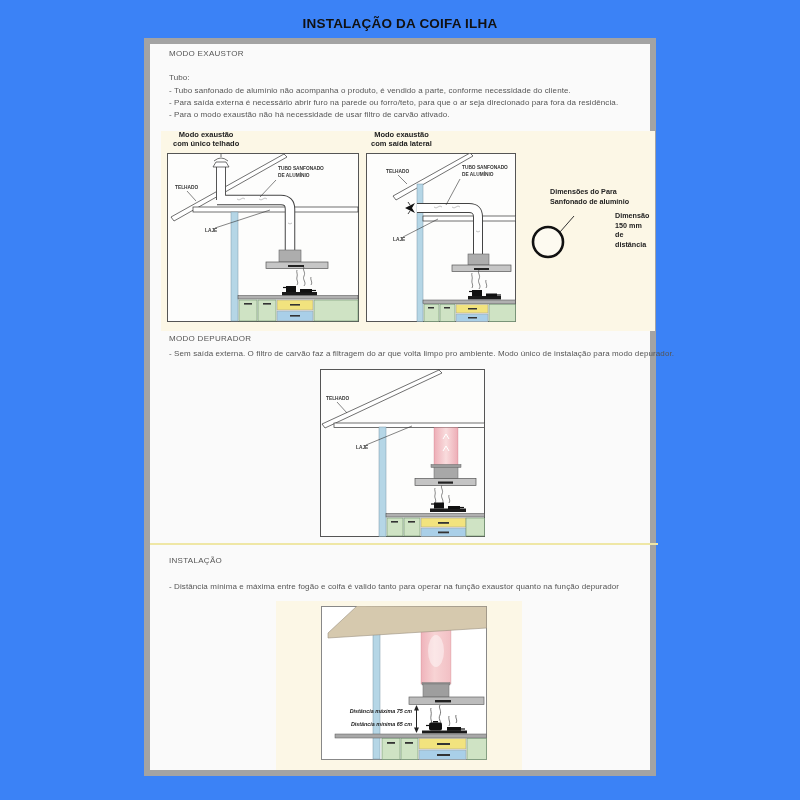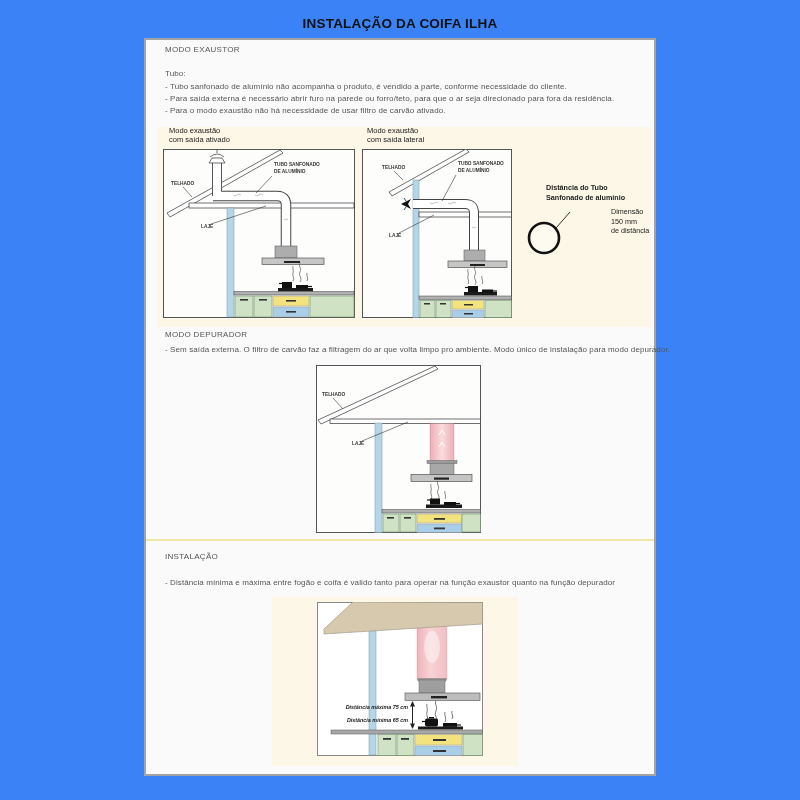--- a/index.html
+++ b/index.html
@@ -1,28 +1,28 @@
 <!DOCTYPE html>
 <html><head>
 <meta charset="utf-8">
 <style>
   html,body{margin:0;padding:0;background:#fff;}
   .page{position:relative;width:800px;height:800px;background:#3b82f6;overflow:hidden;
         font-family:"Liberation Sans",sans-serif;}
   .doc-title{position:absolute;top:16px;left:0;width:800px;text-align:center;
              font-size:13.5px;font-weight:bold;color:#111;letter-spacing:.2px;}
   .doc{position:absolute;left:144px;top:38px;width:512px;height:738px;
-       background:#fafafa;border:2px solid #a3a3a3;box-sizing:border-box;}
+       background:#fafafa;border:6px solid #a3a3a3;box-sizing:border-box;}
   .sec-heading{position:absolute;left:19px;font-size:8px;color:#555;letter-spacing:.3px;}
   .body-text{position:absolute;left:19px;font-size:8px;color:#555;letter-spacing:.1px;white-space:nowrap;}
   .cream-panel{position:absolute;background:#fcf7e6;}
-  .diag-title{position:absolute;font-size:7.5px;line-height:9px;font-weight:normal;color:#222;}
+  .diag-title{position:absolute;font-size:7.5px;line-height:9px;font-weight:bold;color:#222;text-align:center;}
   .divider{position:absolute;left:0;width:508px;height:2px;background:#efe7a6;}
   .dim-heading{position:absolute;font-size:7.2px;line-height:9.5px;font-weight:bold;color:#222;}
-  .dim-value{position:absolute;font-size:7.2px;line-height:9.5px;font-weight:normal;color:#222;padding-left:44px;}
+  .dim-value{position:absolute;font-size:7.2px;line-height:9.5px;font-weight:bold;color:#222;padding-left:44px;}
   svg{position:absolute;display:block;}
   svg text{font-family:"Liberation Sans",sans-serif;font-weight:bold;fill:#333;}
   .lbl{font-size:4.8px;}
   .dist{font-size:5.4px;font-style:italic;fill:#222;}
 </style>
 </head>
 <body>
 
 <div class="page">
   <div class="doc-title">INSTALAÇÃO DA COIFA ILHA</div>
@@ -32,21 +32,21 @@
     <div class="sec-heading" style="top:5px">MODO EXAUSTOR</div>
     <div class="body-text" style="top:29px">Tubo:</div>
     <div class="body-text" style="top:42px">- Tubo sanfonado de alumínio não acompanha o produto, é vendido a parte, conforme necessidade do cliente.</div>
     <div class="body-text" style="top:54px">- Para saída externa é necessário abrir furo na parede ou forro/teto, para que o ar seja direcionado para fora da residência.</div>
     <div class="body-text" style="top:66px">- Para o modo exaustão não há necessidade de usar filtro de carvão ativado.</div>
 
     <div class="cream-panel" style="left:11px;top:87px;width:494px;height:200px"></div>
 
     <div class="diag-title" style="left:23px;top:86px">
       <div>Modo exaustão</div>
-      <div>com saída ativado</div>
+      <div>com único telhado</div>
     </div>
     <div class="diag-title" style="left:221px;top:86px">
       <div>Modo exaustão</div>
       <div>com saída lateral</div>
     </div>
 
     <svg style="left:17px;top:109px" width="192" height="169" viewBox="0 0 192 169">
       <rect x="0.5" y="0.5" width="191" height="168" fill="#fdfdfc" stroke="#555" stroke-width="1"></rect>
       <g>
         <polygon points="4,64 117,1 120,4 7,68" fill="#ffffff" stroke="#333" stroke-width="0.7"></polygon>
@@ -154,21 +154,21 @@
         <path d="M32,22 L41,31" stroke="#333" stroke-width="0.6" fill="none"></path>
         <text class="lbl" x="96" y="16">TUBO SANFONADO</text>
         <text class="lbl" x="96" y="23">DE ALUMÍNIO</text>
         <path d="M94,26 L80,52" stroke="#333" stroke-width="0.6" fill="none"></path>
         <text class="lbl" x="27" y="88">LAJE</text>
         <path d="M37,84 L72,66" stroke="#333" stroke-width="0.6" fill="none"></path>
       </g>
     </svg>
 
     <div class="dim-heading" style="left:400px;top:143px">
-      <div>Distância do Tubo</div>
+      <div>Dimensões do Para</div>
       <div>Sanfonado de alumínio</div>
     </div>
     <div class="dim-value" style="left:421px;top:167px">
       <div>Dimensão 150 mm</div>
       <div>de distância</div>
     </div>
     <svg style="left:378px;top:170px" width="72" height="52" viewBox="0 0 72 52">
       <circle cx="20" cy="28" r="15" fill="#fdfaf0" stroke="#111" stroke-width="2.6"></circle>
       <path d="M32,18 L46,2" stroke="#333" stroke-width="1" fill="none"></path>
     </svg>

